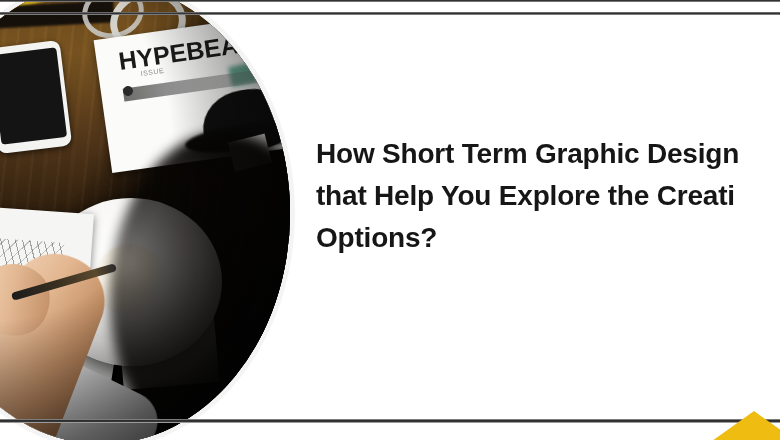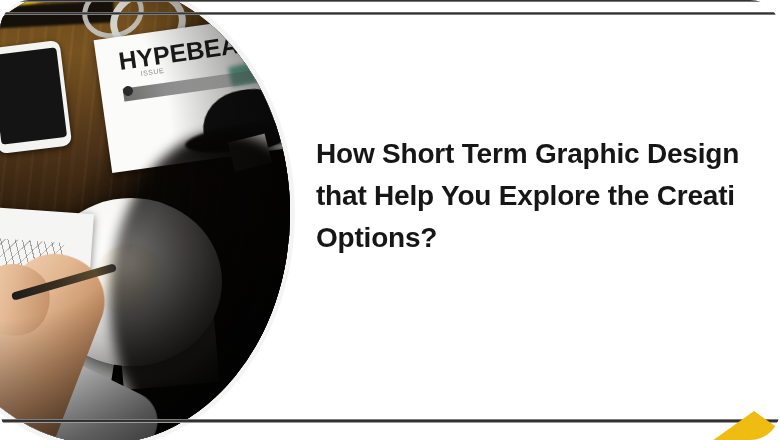--- a/index.html
+++ b/index.html
@@ -10,21 +10,20 @@
   body {
     font-family: "Liberation Sans", sans-serif;
   }
 
   #page {
     position: relative;
     width: 780px;
     height: 440px;
     background: #ffffff;
     overflow: hidden;
-    border-radius: 30px;
   }
 
   
   .rule-top-edge {
     position: absolute;
     left: 0; top: 0;
     width: 780px; height: 2px;
     background: linear-gradient(to bottom, #2c2c2c 0%, #3a3a3a 55%, #bdbdbd 100%);
     z-index: 40;
   }

